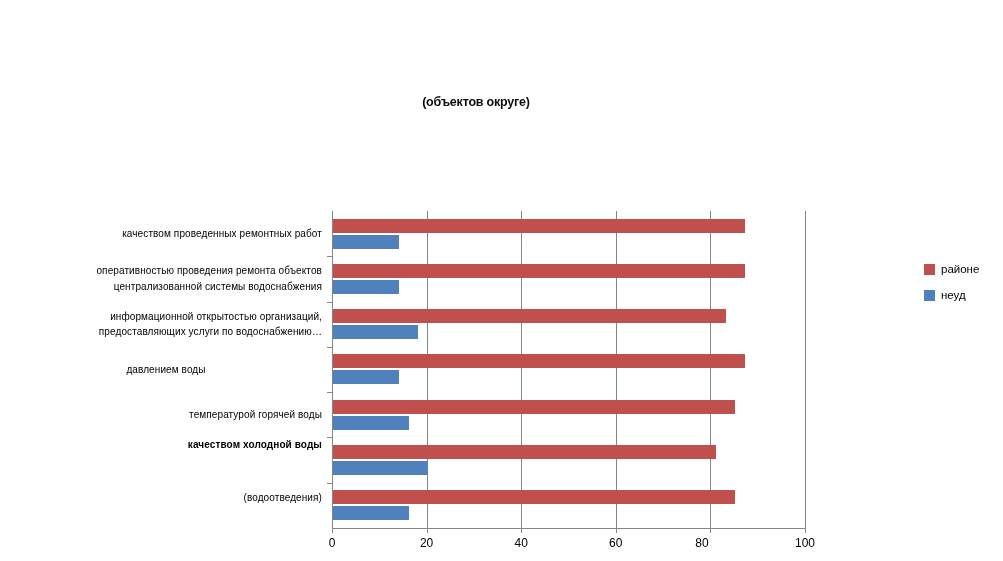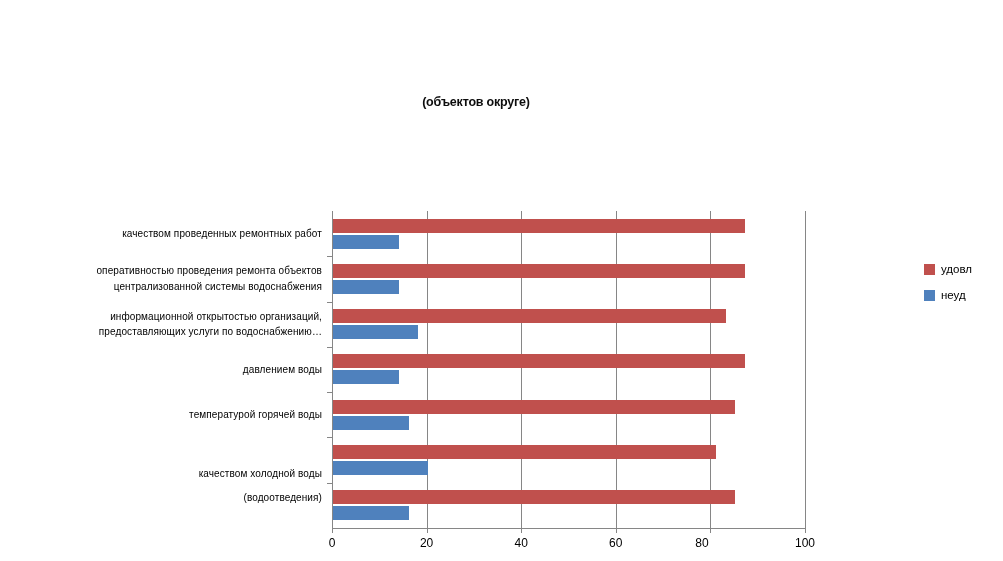--- a/index.html
+++ b/index.html
@@ -220,38 +220,38 @@
         <span class="ln">качеством проведенных ремонтных работ</span>
       </div>
       <div class="cat-label" style="top: 263.429px; left: 10px;">
         <span class="ln">оперативностью проведения ремонта объектов</span>
         <span class="ln">централизованной системы водоснабжения</span>
       </div>
       <div class="cat-label" style="top: 308.714px; left: 10px;">
         <span class="ln">информационной открытостью организаций,</span>
         <span class="ln">предоставляющих услуги по водоснабжению…</span>
       </div>
-      <div class="cat-label" style="top: 361.75px; left: 10px;">
+      <div class="cat-label" style="top: 361.75px; left: 10px; text-align: center;">
         <span class="ln">давлением воды</span>
       </div>
       <div class="cat-label" style="top: 407.036px; left: 10px;">
         <span class="ln">температурой горячей воды</span>
       </div>
-      <div class="cat-label" style="top: 466px; left: 10px;">
+      <div class="cat-label" style="top: 437px; left: 10px; font-weight: bold;">
         <span class="ln">качеством холодной воды</span>
       </div>
       <div class="cat-label" style="top: 489.857px; left: 10px;">
         <span class="ln">(водоотведения)</span>
       </div>
     </div>
 
   <div id="legend">
       <div class="legend-item">
         <span class="legend-swatch" style="background: rgb(192, 80, 77);"></span>
-        <span class="legend-label">удовл</span>
+        <span class="legend-label">районе</span>
       </div>
       <div class="legend-item">
         <span class="legend-swatch" style="background: rgb(79, 129, 189);"></span>
         <span class="legend-label">неуд</span>
       </div>
     </div>
 
 </div>
 
 </body></html>

